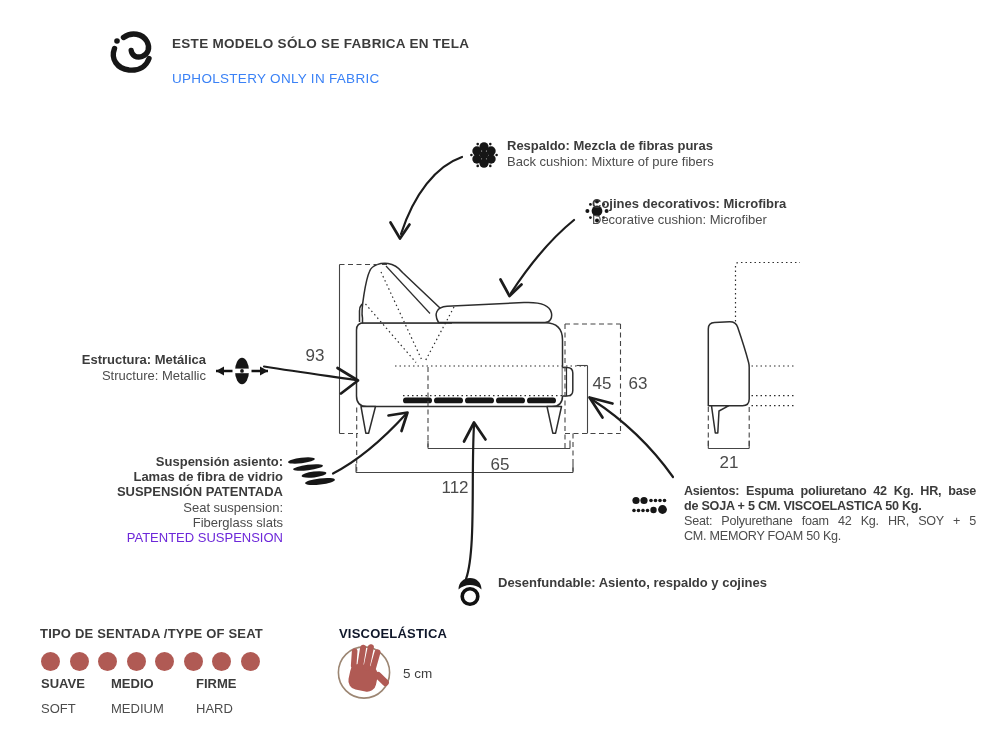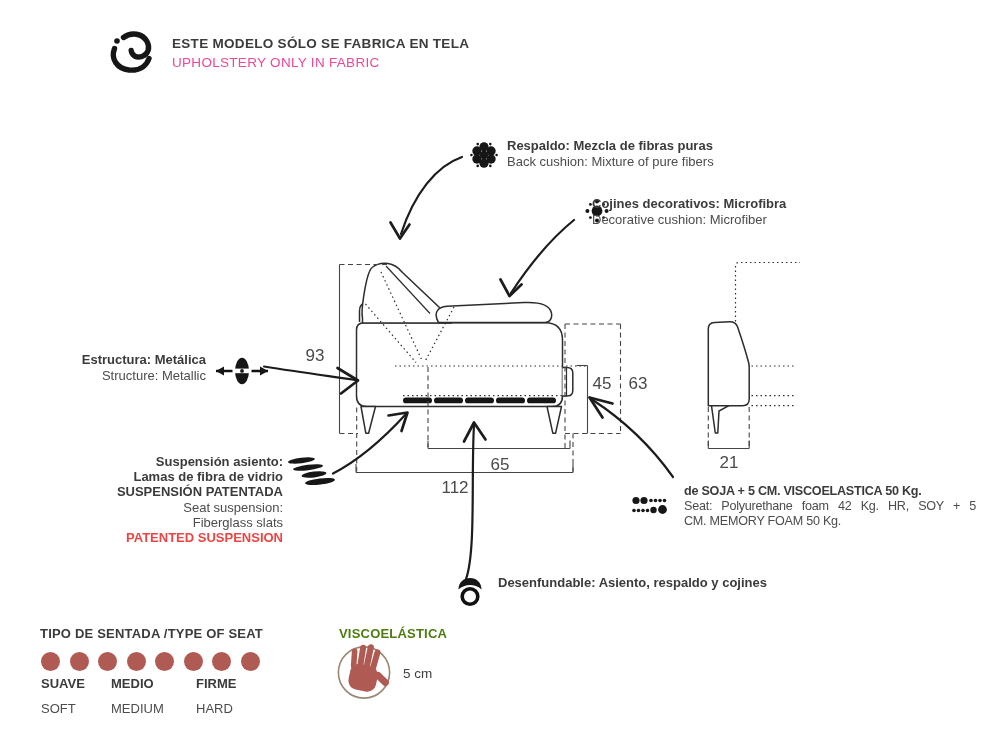--- a/index.html
+++ b/index.html
@@ -21,27 +21,27 @@
   .arwh { fill:none; stroke:#1c1c1c; stroke-width:2.7; stroke-linecap:round; stroke-linejoin:round; }
   .blk  { fill:#161616; }
   .wht  { fill:#ffffff; }
   .lgo  { fill:none; stroke:#161616; stroke-width:5.4; stroke-linecap:round; }
   .accent-fill { fill:var(--accent); }
   .ring-stroke { fill:none; stroke:var(--ring); stroke-width:1.6; }
 
   
   .hdr-text { left:172px; top:36px; }
   .hdr-line1 { font-size:13.5px; font-weight:700; letter-spacing:.3px; color:#3b3b3b; white-space:nowrap; }
-  .hdr-line2 { font-size:13.5px; font-weight:400; letter-spacing:.3px; color:#ec4899; white-space:nowrap; margin-top:4px; }
+  .hdr-line2 { font-size:13.5px; font-weight:400; letter-spacing:.3px; color:#3b82f6; white-space:nowrap; margin-top:20px; }
 
   
   .co { font-size:13px; line-height:15.5px; }
   .co .b  { font-weight:700; color:#3b3b3b; white-space:nowrap; }
   .co .r  { font-weight:400; color:#4c4c4c; white-space:nowrap; }
-  .co .sb { font-weight:700; color:#ef4444; white-space:nowrap; }
+  .co .sb { font-weight:400; color:#6d28d9; white-space:nowrap; }
   .co-respaldo      { left:507px; top:138px; }
   .co-cojines       { left:592px; top:196px; }
   .co-estructura    { left:46px;  top:352px; width:160px; text-align:right; }
   .co-suspension    { left:63px;  top:454px; width:220px; text-align:right; line-height:15.2px; }
   .co-desenfundable { left:498px; top:575px; }
   .co-asientos      { left:684px; top:484px; width:292px; font-size:12.6px; letter-spacing:-0.25px; line-height:15px; }
   .co-asientos .b, .co-asientos .r { white-space:normal; }
   .just { text-align:justify; text-align-last:justify; }
 
   
@@ -54,21 +54,21 @@
   .d21  { left:713px; top:453px; width:32px; }
 
   
   .seat-title { left:40px; top:626px; font-size:13px; font-weight:700; color:#3b3b3b; letter-spacing:.2px; white-space:nowrap; }
   .dots-row { left:41px; top:652px; display:flex; gap:9.5px; }
   .dot { width:19px; height:19px; border-radius:50%; background:var(--accent); }
   .scale-label { top:676px; font-size:13px; }
   .scale-label .es { font-weight:700; color:#3b3b3b; }
   .scale-label .en { font-weight:400; color:#4c4c4c; margin-top:10px; }
   .sl-0 { left:41px; } .sl-1 { left:111px; } .sl-2 { left:196px; }
-  .visco-title { left:339px; top:626px; font-size:13px; font-weight:700; color:#4d7c0f; letter-spacing:.2px; white-space:nowrap; }
+  .visco-title { left:339px; top:626px; font-size:13px; font-weight:700; color:#0f172a; letter-spacing:.2px; white-space:nowrap; }
   .visco-value { left:403px; top:666px; font-size:13.5px; color:#3f3f3f; white-space:nowrap; }
 </style>
 </head>
 <body>
 
 <div class="sheet">
 
   <svg class="drawing" viewBox="0 0 1000 750" aria-hidden="true">
 
     <g>
@@ -260,20 +260,21 @@
   <div class="abs co co-suspension">
     <div class="b">Suspensión asiento:</div>
     <div class="b">Lamas de fibra de vidrio</div>
     <div class="b">SUSPENSIÓN PATENTADA</div>
     <div class="r">Seat suspension:</div>
     <div class="r">Fiberglass slats</div>
     <div class="sb">PATENTED SUSPENSION</div>
   </div>
 
   <div class="abs co co-asientos">
+    <div class="b just">Asientos: Espuma poliuretano 42 Kg. HR, base</div>
     <div class="b">de SOJA + 5 CM. VISCOELASTICA 50 Kg.</div>
     <div class="r just">Seat: Polyurethane foam 42 Kg. HR, SOY + 5</div>
     <div class="r">CM. MEMORY FOAM 50 Kg.</div>
   </div>
 
   <div class="abs co co-desenfundable">
     <div class="b">Desenfundable: Asiento, respaldo y cojines</div>
   </div>
 
   <div class="abs dnum d93">93</div>

